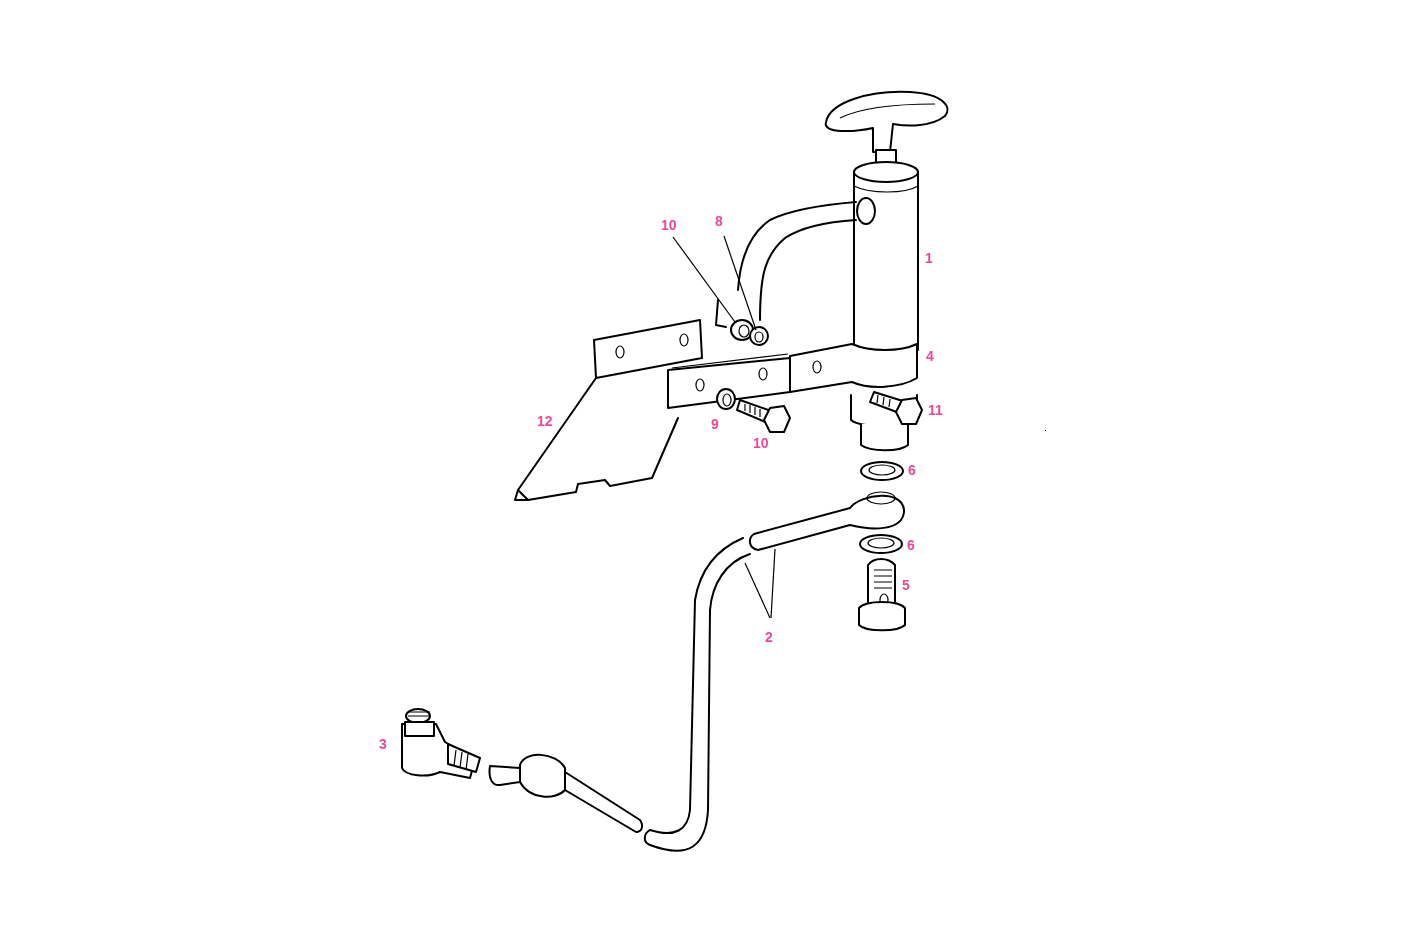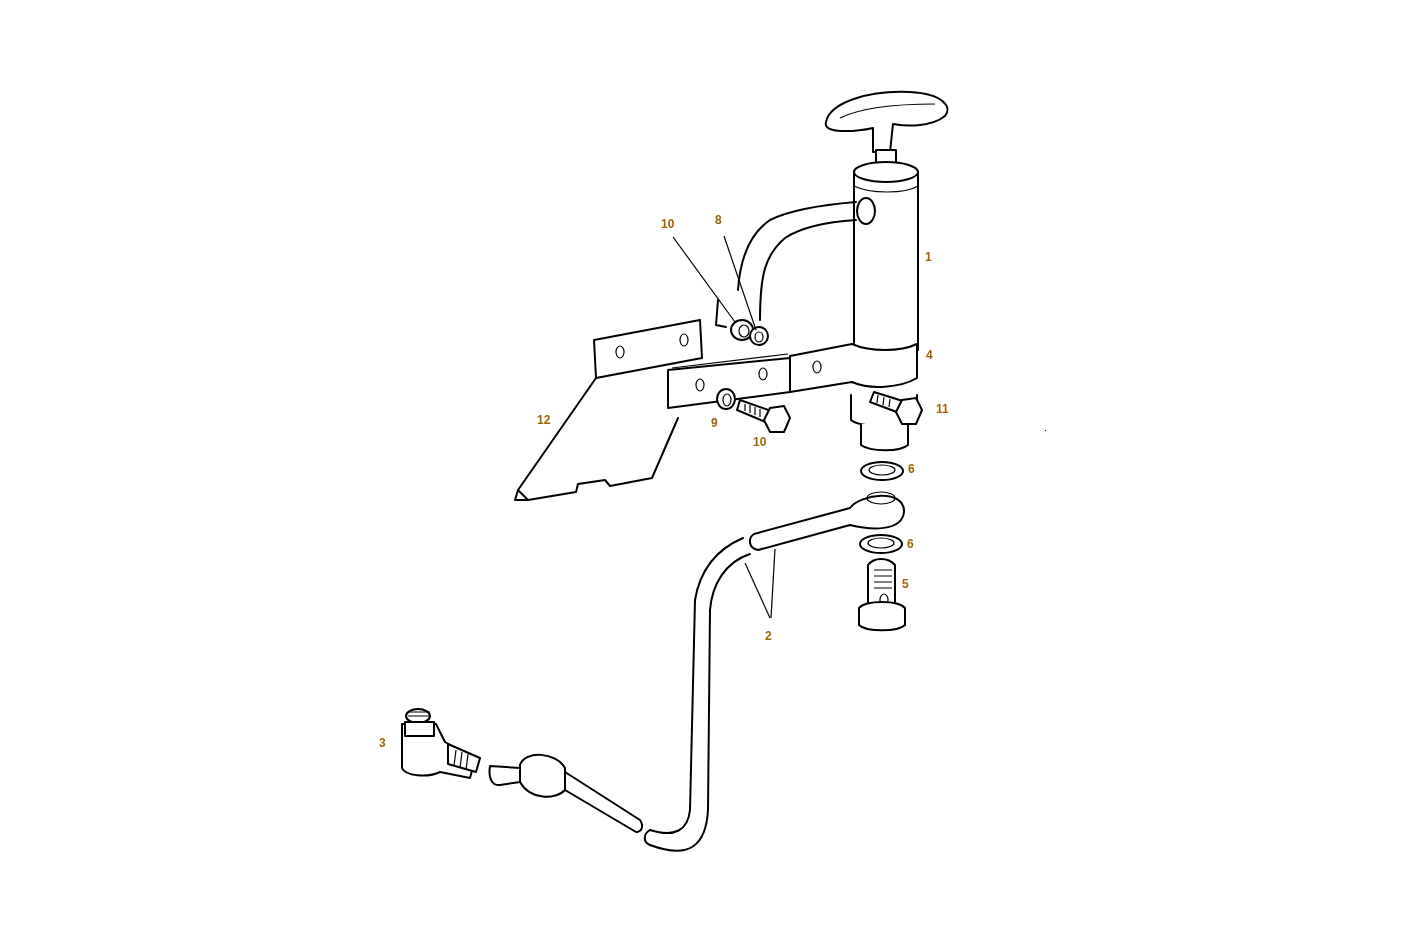--- a/index.html
+++ b/index.html
@@ -1,21 +1,21 @@
 <!DOCTYPE html>
 <html><head>
 <meta charset="utf-8">
 <style>
   html, body { margin: 0; padding: 0; background: #ffffff; }
   body { width: 1417px; height: 935px; overflow: hidden; position: relative; font-family: "Liberation Sans", sans-serif; }
   #diagram { position: absolute; left: 0; top: 0; width: 1417px; height: 935px; }
   .ln { fill: none; stroke: #000; stroke-width: 2; stroke-linejoin: round; stroke-linecap: round; }
   .thin { fill: none; stroke: #000; stroke-width: 1.2; }
   .fillw { fill: #fff; stroke: #000; stroke-width: 2; stroke-linejoin: round; }
-  .lbl { position: absolute; font-family: "Liberation Sans", sans-serif; font-size: 12px; font-weight: bold; color: #a16207; line-height: 1; }
+  .lbl { position: absolute; font-family: "Liberation Sans", sans-serif; font-size: 14px; font-weight: bold; color: #ec4899; line-height: 1; }
 </style>
 </head>
 <body>
 
 <svg id="diagram" viewBox="0 0 1417 935" xmlns="http://www.w3.org/2000/svg">
 
   <g>
 
     <path class="fillw" d="M826,122 C830,102 870,90 910,92 C945,94 952,108 945,116 C930,128 905,126 893,124 L890,152 L873,152 L873,128 C855,132 822,134 826,122 Z"></path>
     <path class="thin" d="M840,118 C860,108 895,104 935,104"></path>
@@ -127,18 +127,18 @@
   <rect x="1045" y="430" width="1" height="1" fill="#000"></rect>
 </svg>
 
 <div class="lbl" style="left:661px;top:218px;">10</div>
 <div class="lbl" style="left:715px;top:214px;">8</div>
 <div class="lbl" style="left:925px;top:251px;">1</div>
 <div class="lbl" style="left:926px;top:349px;">4</div>
 <div class="lbl" style="left:537px;top:414px;text-align:right;">12</div>
 <div class="lbl" style="left:711px;top:417px;">9</div>
 <div class="lbl" style="left:753px;top:436px;">10</div>
-<div class="lbl" style="left:928px;top:403px;margin-left:8px;">11</div>
+<div class="lbl" style="left:928px;top:403px;">11</div>
 <div class="lbl" style="left:908px;top:463px;">6</div>
 <div class="lbl" style="left:907px;top:538px;">6</div>
 <div class="lbl" style="left:902px;top:578px;">5</div>
 <div class="lbl" style="left:765px;top:630px;">2</div>
 <div class="lbl" style="left:379px;top:737px;">3</div>
 
 </body></html>

